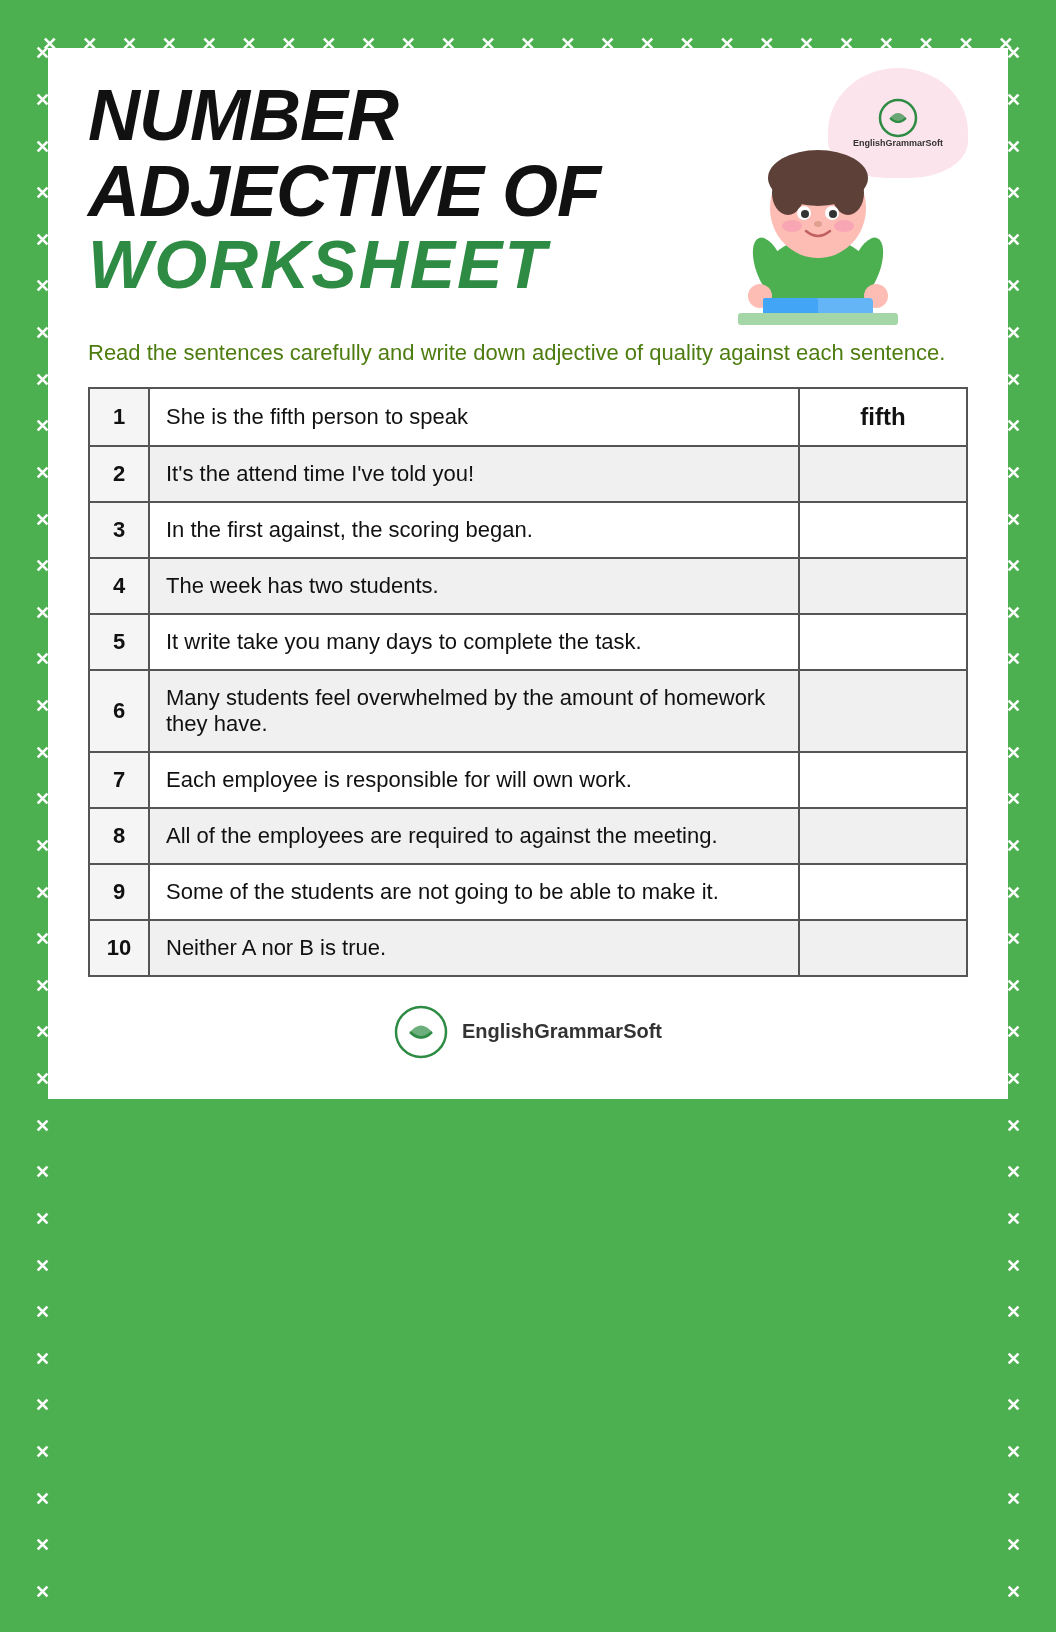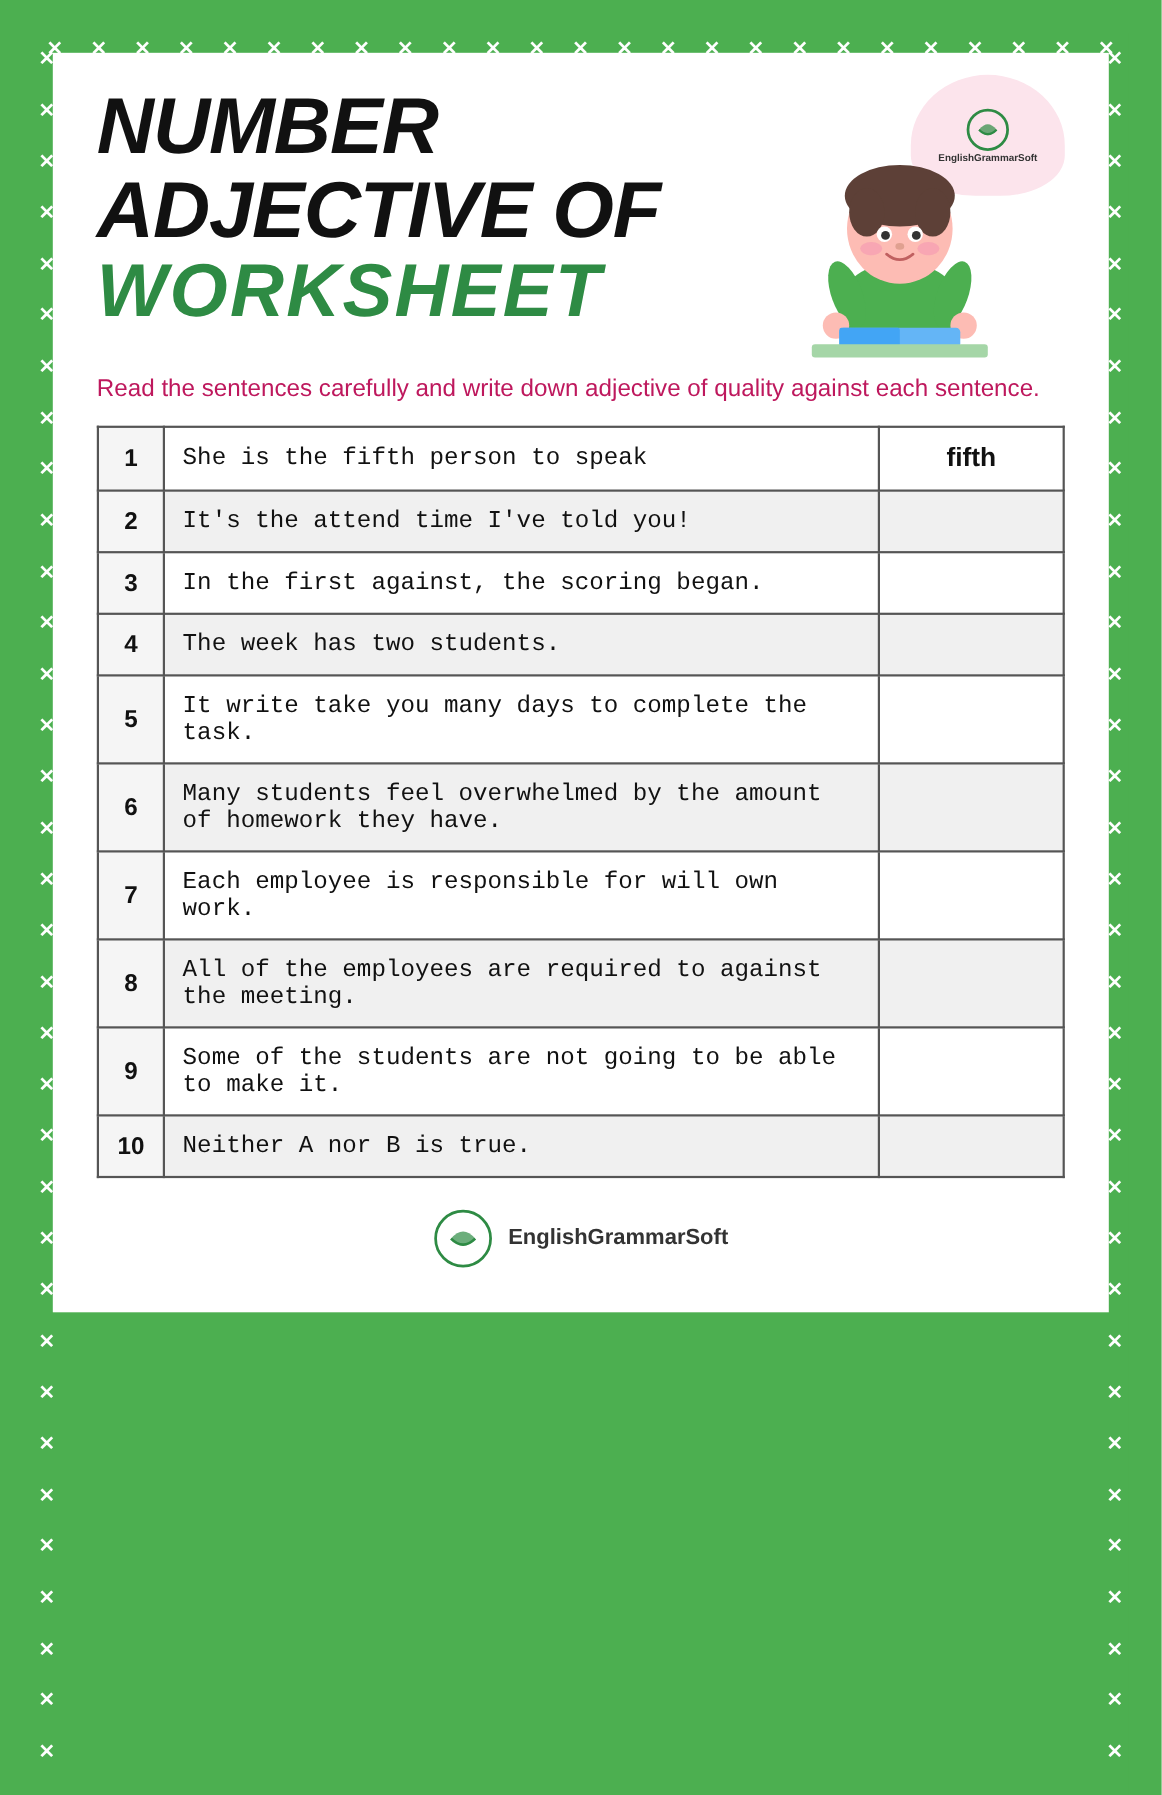--- a/index.html
+++ b/index.html
@@ -57,21 +57,21 @@
       flex-shrink: 0;
       display: flex;
       align-items: flex-start;
       justify-content: flex-end;
       position: relative;
       margin-top: -10px;
     }
 
     .instructions {
       font-size: 22px;
-      color: #be185d;
+      color: #4d7c0f;
       margin-bottom: 18px;
       line-height: 1.4;
     }
 
     table {
       width: 100%;
       border-collapse: collapse;
       border: 2.5px solid #333;
     }
 
@@ -85,21 +85,20 @@
 
     .num-col {
       width: 60px;
       text-align: center;
       font-weight: bold;
       background: #f5f5f5;
     }
 
     .sentence-col {
       width: auto;
-      font-family: Liberation Mono, monospace;
     }
 
     .answer-col {
       width: 168px;
       text-align: center;
       font-weight: bold;
       font-size: 24px;
     }
 
     .row-shaded {

